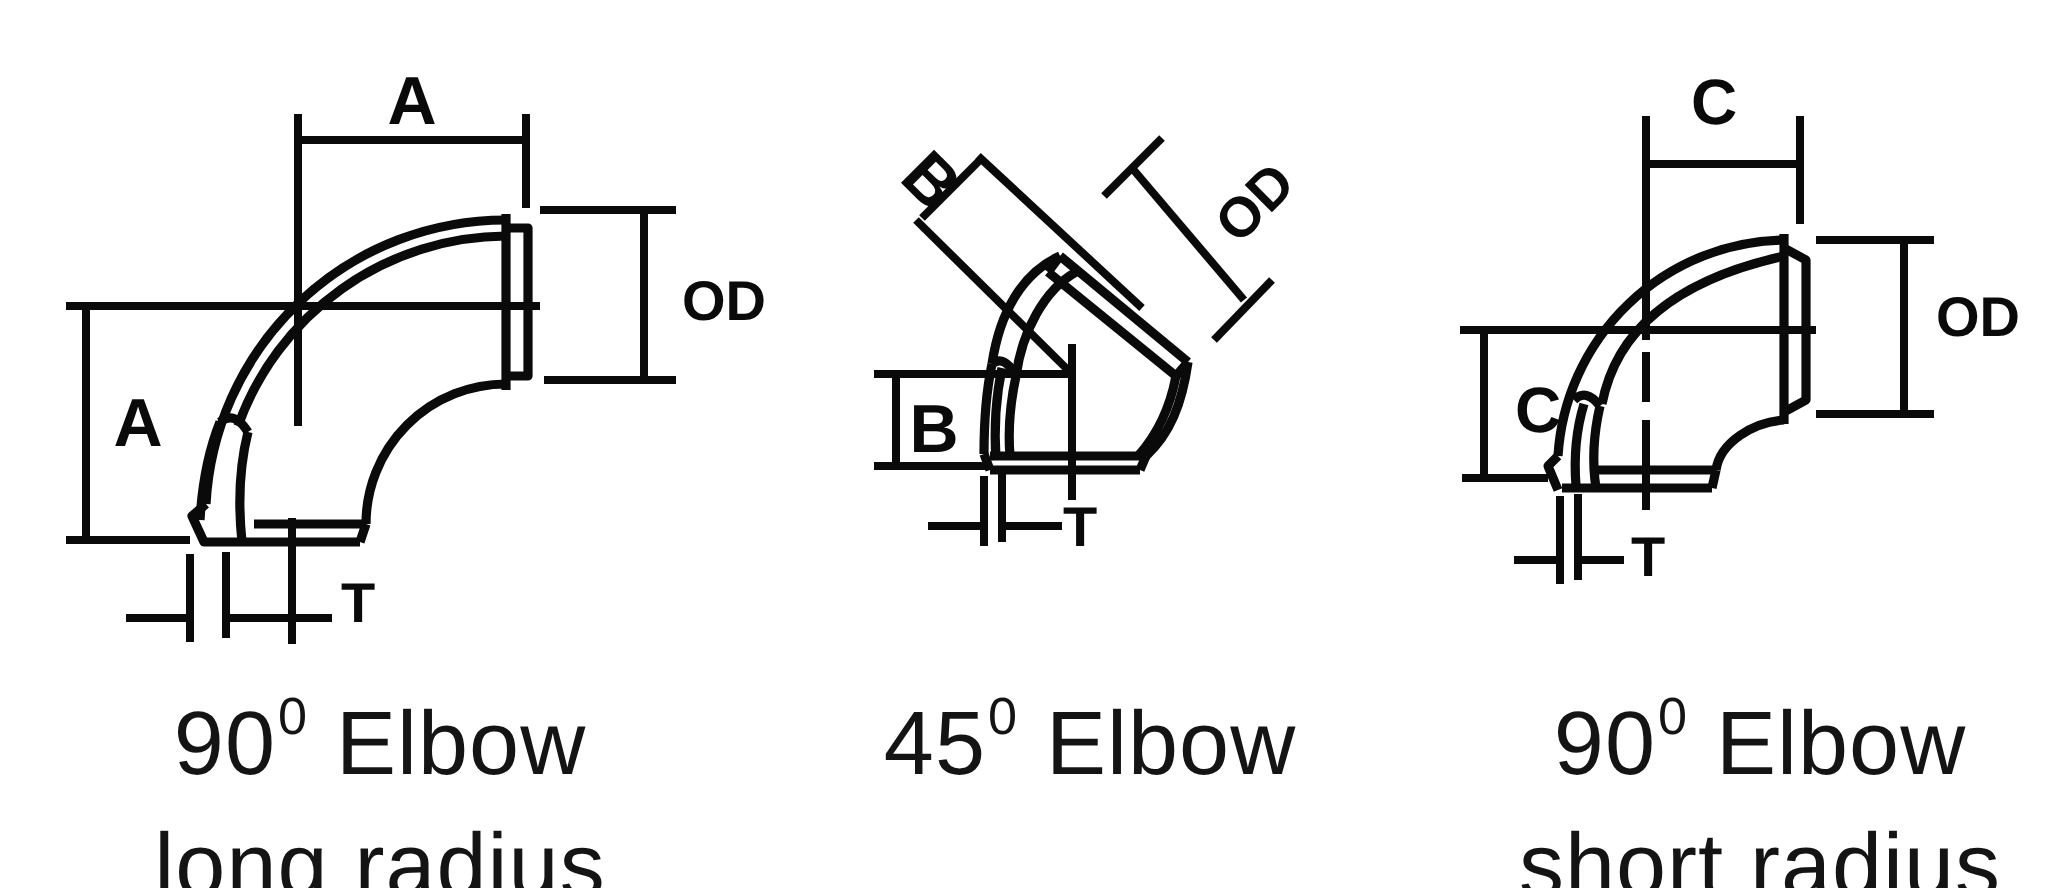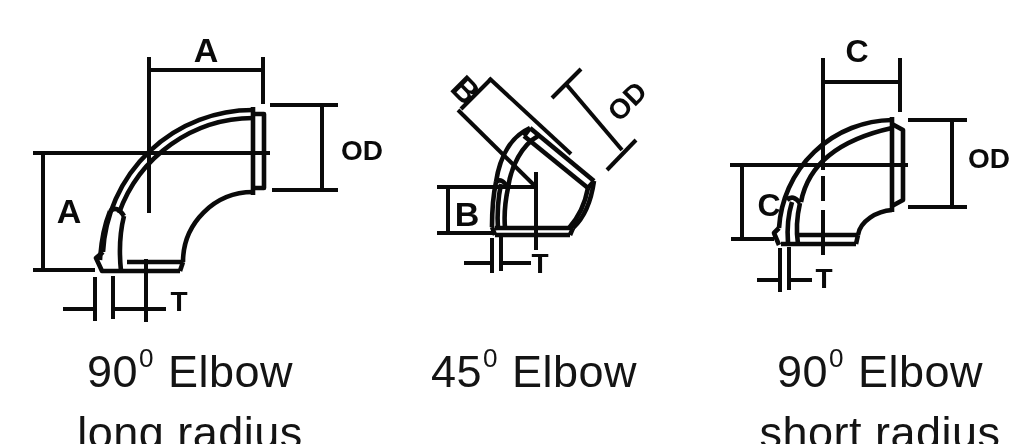--- a/index.html
+++ b/index.html
@@ -148,21 +148,21 @@
       <text class="lbl lbl-md" text-anchor="middle" x="824" y="288">T</text>
     </g>
   </g>
 </svg>
 
 <div class="caption" style="left:38px;top:341px;">
   <div><span>90</span><sup>0</sup><span> Elbow</span></div>
   <div>long radius</div>
 </div>
 
-<div class="caption" style="left:382px;top:341px;">
+<div class="caption" style="left:393px;top:341px;">
   <div><span>45</span><sup>0</sup><span> Elbow</span></div>
   <div></div>
 </div>
 
 <div class="caption" style="left:728px;top:341px;">
   <div><span>90</span><sup>0</sup><span> Elbow</span></div>
   <div>short radius</div>
 </div>
 </div>
 

